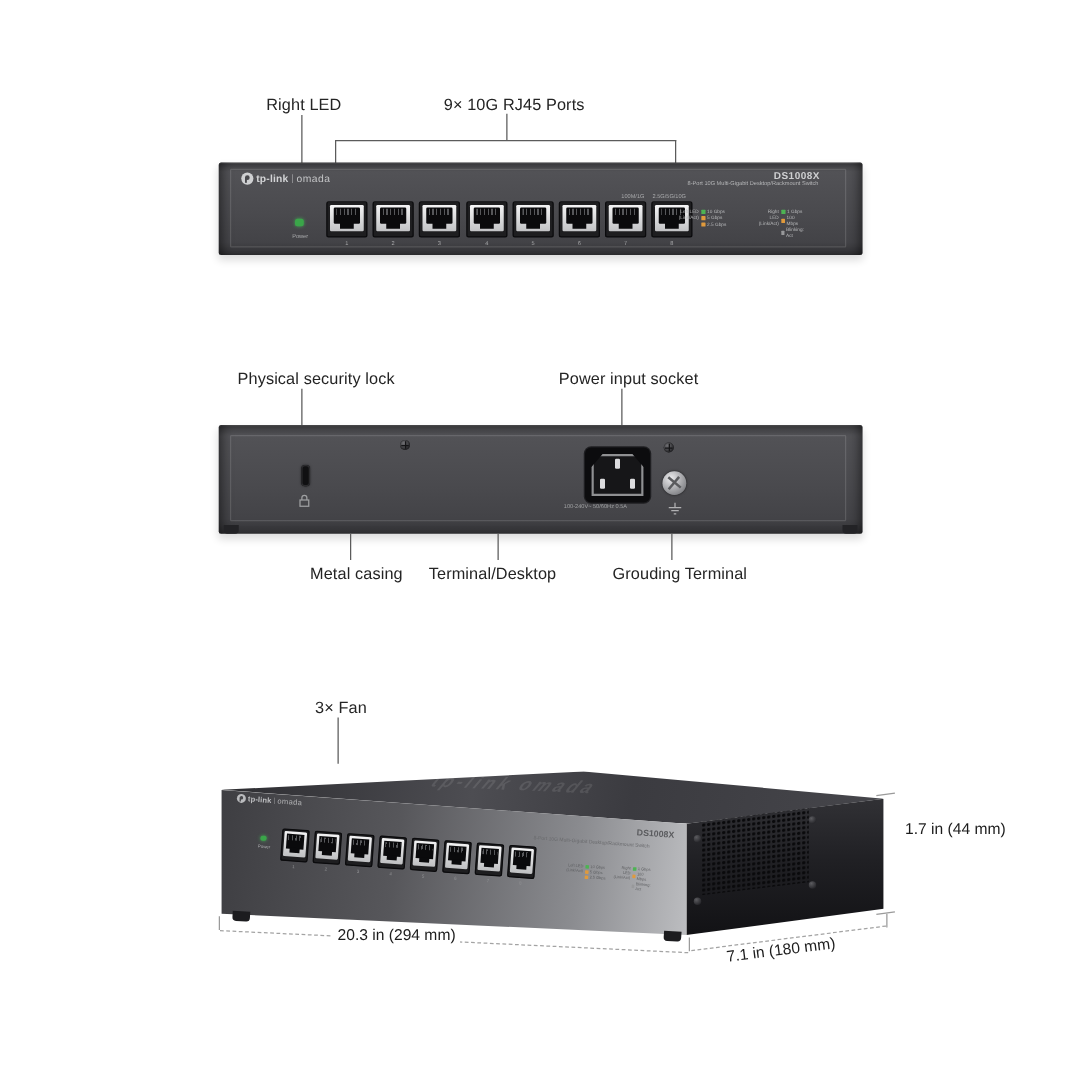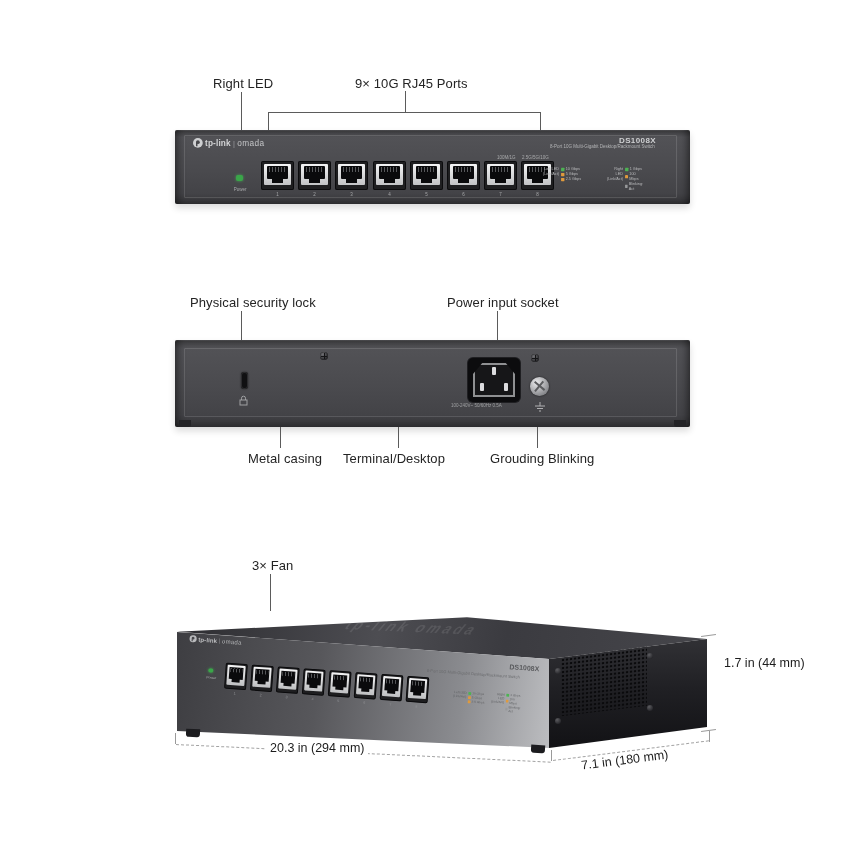--- a/index.html
+++ b/index.html
@@ -287,21 +287,21 @@
 
     <div class="foot" style="left:4px;top:80px"></div>
     <div class="foot" style="left:499px;top:80px"></div>
   </div>
 
   <div class="ln" style="left:280px;top:427px;width:1px;height:21px"></div>
   <div class="ln" style="left:398px;top:427px;width:1px;height:21px"></div>
   <div class="ln" style="left:537px;top:427px;width:1px;height:21px"></div>
   <div class="t ann" style="left:248px;top:451px">Metal casing</div>
   <div class="t ann" style="left:343px;top:451px">Terminal/Desktop</div>
-  <div class="t ann" style="left:490px;top:451px">Grouding Blinking</div>
+  <div class="t ann" style="left:490px;top:451px">Grouding Terminal</div>
 
   <div class="t ann" style="left:252px;top:558px">3× Fan</div>
   <div class="ln" style="left:270px;top:574px;width:1px;height:37px"></div>
 
   <div class="topface">
     <div class="watermark"><span>tp-link</span> <span>omada</span></div>
   </div>
 
   <div class="frontface">
     <div class="face-tilt">

